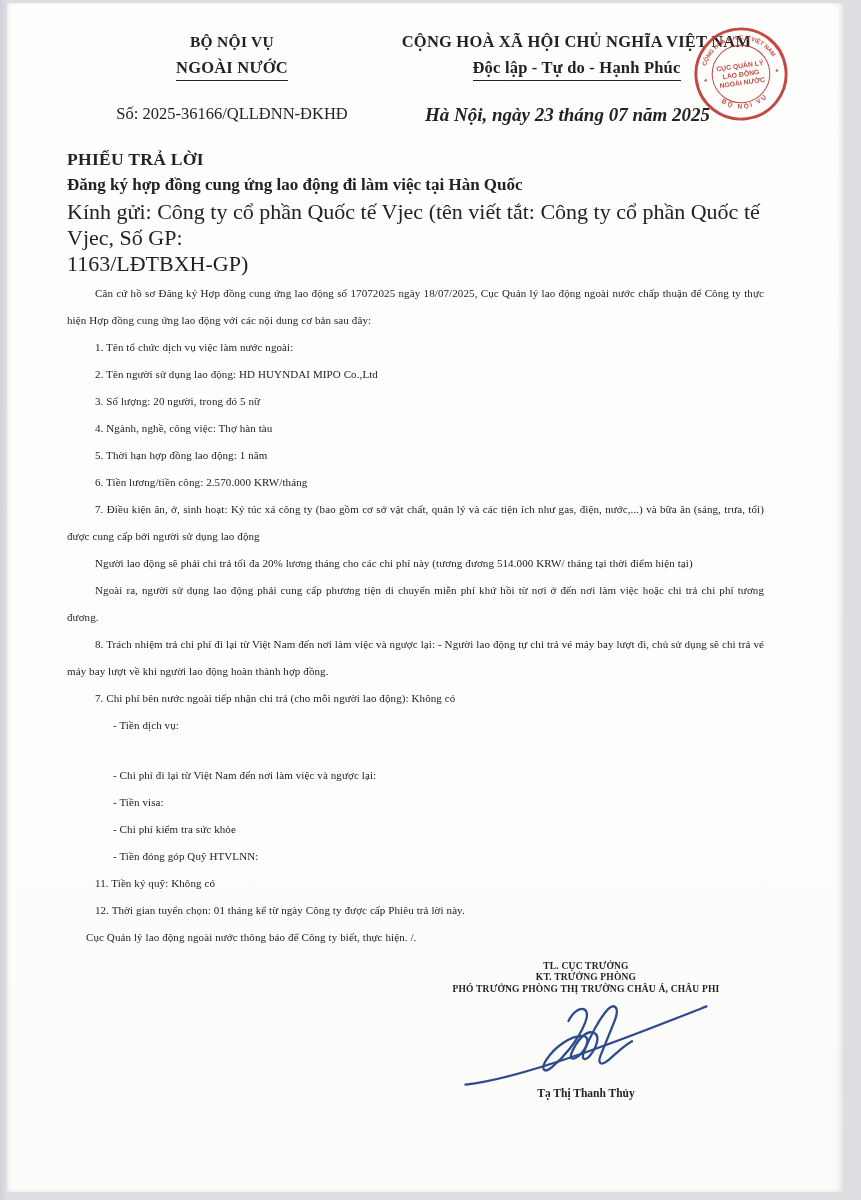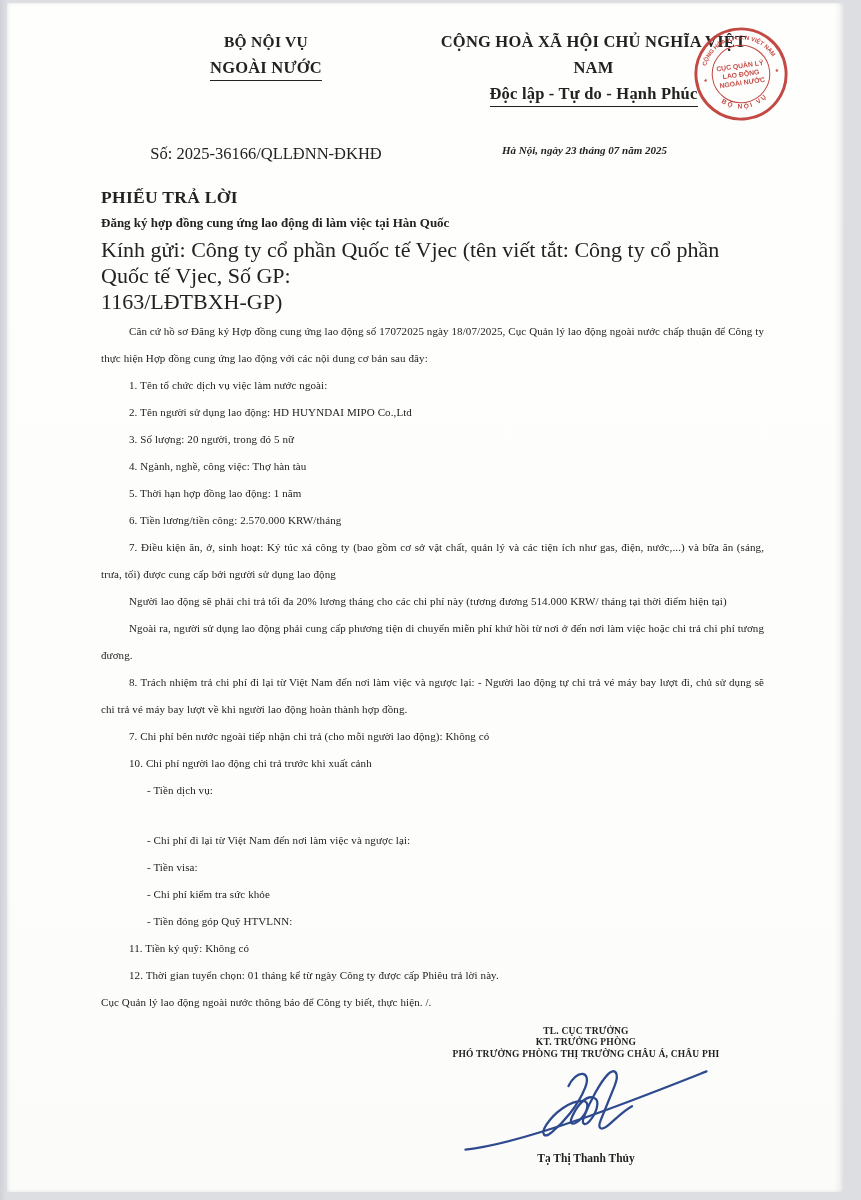--- a/index.html
+++ b/index.html
@@ -17,48 +17,48 @@
     color:var(--ink);
   }
   .photo-frame{
     position:relative;width:861px;height:1200px;
     background:linear-gradient(90deg,#cfd1d7 0,#dcdee2 6px,#dcdee2 100%);
   }
   .paper{
     position:absolute;left:7px;top:3px;right:17px;bottom:8px;
     background:linear-gradient(180deg,#fefefd 0%,#fdfdfb 70%,#fbfbf9 100%);
     box-shadow:inset -6px 0 10px -6px rgba(120,125,140,.45), inset 2px 0 4px -2px rgba(120,125,140,.25);
-    padding:26px 80px 0 94px;
+    padding:26px 80px 0 60px;
   }
   
   .doc-header{display:flex;align-items:flex-start;}
   .org-left{width:330px;text-align:center;line-height:26px;flex:none;}
   .org-right{flex:1;text-align:center;line-height:26px;padding-right:8px;}
   .org-line1{font-size:15.5px;font-weight:bold;letter-spacing:.3px;}
   .org-line2{font-size:16.5px;font-weight:bold;letter-spacing:.2px;}
   .u{display:inline-block;border-bottom:1.6px solid var(--ink);padding-bottom:1px;line-height:22px;}
-  .meta-row{display:flex;margin-top:37px;}
+  .meta-row{display:flex;margin-top:23px;}
   .doc-number{width:330px;text-align:center;font-size:16.5px;flex:none;}
-  .doc-date{flex:1;text-align:center;font-size:11px;font-style:italic;font-weight:600;padding-right:26px;}
+  .doc-date{flex:1;text-align:center;font-size:19px;font-style:italic;font-weight:600;padding-right:26px;}
   
   .stamp{
     position:absolute;left:685px;top:19px;width:98px;height:104px;
     transform:rotate(-8deg);opacity:.92;pointer-events:none;
   }
   
   .title-block{text-align:left;margin-top:20px;line-height:26px;}
   .doc-title{font-size:17.5px;font-weight:bold;letter-spacing:.3px;}
-  .doc-subtitle{font-size:13px;font-weight:bold;}
+  .doc-subtitle{font-size:17px;font-weight:bold;}
   .recipient{font-size:22px;line-height:25.5px;margin-top:1px;}
   
   .doc-body{margin-top:3px;font-size:11px;line-height:27px;letter-spacing:.1px;}
   .p-indent{text-indent:28px;text-align:justify;}
   .p-item{padding-left:28px;}
   .p-sub{padding-left:46px;}
-  .p-flat{text-align:justify;}
+  .p-flat{text-align:justify;margin-left:19px;}
   .spacer{height:23px;}
   
   .sign-block{width:320px;margin-left:auto;margin-right:18px;margin-top:10px;text-align:center;}
   .sign-title{font-size:9.5px;font-weight:bold;line-height:11.5px;letter-spacing:.2px;}
   .signature-svg{display:block;margin:4px auto 0;width:272px;height:92px;}
   .sign-name{font-size:11.5px;font-weight:bold;margin-top:-4px;}
   svg text{font-family:"Liberation Sans","DejaVu Sans",sans-serif;}
 </style>
 </head>
 <body>
@@ -115,21 +115,20 @@
       <p class="p-item">2. Tên người sử dụng lao động: HD HUYNDAI MIPO Co.,Ltd</p>
       <p class="p-item">3. Số lượng: 20 người, trong đó 5 nữ</p>
       <p class="p-item">4. Ngành, nghề, công việc: Thợ hàn tàu</p>
       <p class="p-item">5. Thời hạn hợp đồng lao động: 1 năm</p>
       <p class="p-item">6. Tiền lương/tiền công: 2.570.000 KRW/tháng</p>
       <p class="p-indent">7. Điều kiện ăn, ở, sinh hoạt: Ký túc xá công ty (bao gồm cơ sở vật chất, quản lý và các tiện ích như gas, điện, nước,...) và bữa ăn (sáng, trưa, tối) được cung cấp bởi người sử dụng lao động</p>
       <p class="p-indent">Người lao động sẽ phải chi trả tối đa 20% lương tháng cho các chi phí này (tương đương 514.000 KRW/ tháng tại thời điểm hiện tại)</p>
       <p class="p-indent">Ngoài ra, người sử dụng lao động phải cung cấp phương tiện di chuyển miễn phí khứ hồi từ nơi ở đến nơi làm việc hoặc chi trả chi phí tương đương.</p>
       <p class="p-indent">8. Trách nhiệm trả chi phí đi lại từ Việt Nam đến nơi làm việc và ngược lại: - Người lao động tự chi trả vé máy bay lượt đi, chủ sử dụng sẽ chi trả vé máy bay lượt về khi người lao động hoàn thành hợp đồng.</p>
       <p class="p-item">7. Chi phí bên nước ngoài tiếp nhận chi trả (cho mỗi người lao động): Không có</p>
-      <p class="p-item">10. Chi phí người lao động chi trả trước khi xuất cảnh</p>
       <p class="p-sub">- Tiền dịch vụ:</p>
       <div class="spacer"></div>
       <p class="p-sub">- Chi phí đi lại từ Việt Nam đến nơi làm việc và ngược lại:</p>
       <p class="p-sub">- Tiền visa:</p>
       <p class="p-sub">- Chi phí kiểm tra sức khỏe</p>
       <p class="p-sub">- Tiền đóng góp Quỹ HTVLNN:</p>
       <p class="p-item">11. Tiền ký quỹ: Không có</p>
       <p class="p-item">12. Thời gian tuyển chọn: 01 tháng kể từ ngày Công ty được cấp Phiêu trả lời này.</p>
       <p class="p-flat">Cục Quản lý lao động ngoài nước thông báo để Công ty biết, thực hiện. /.</p>
     </div>

